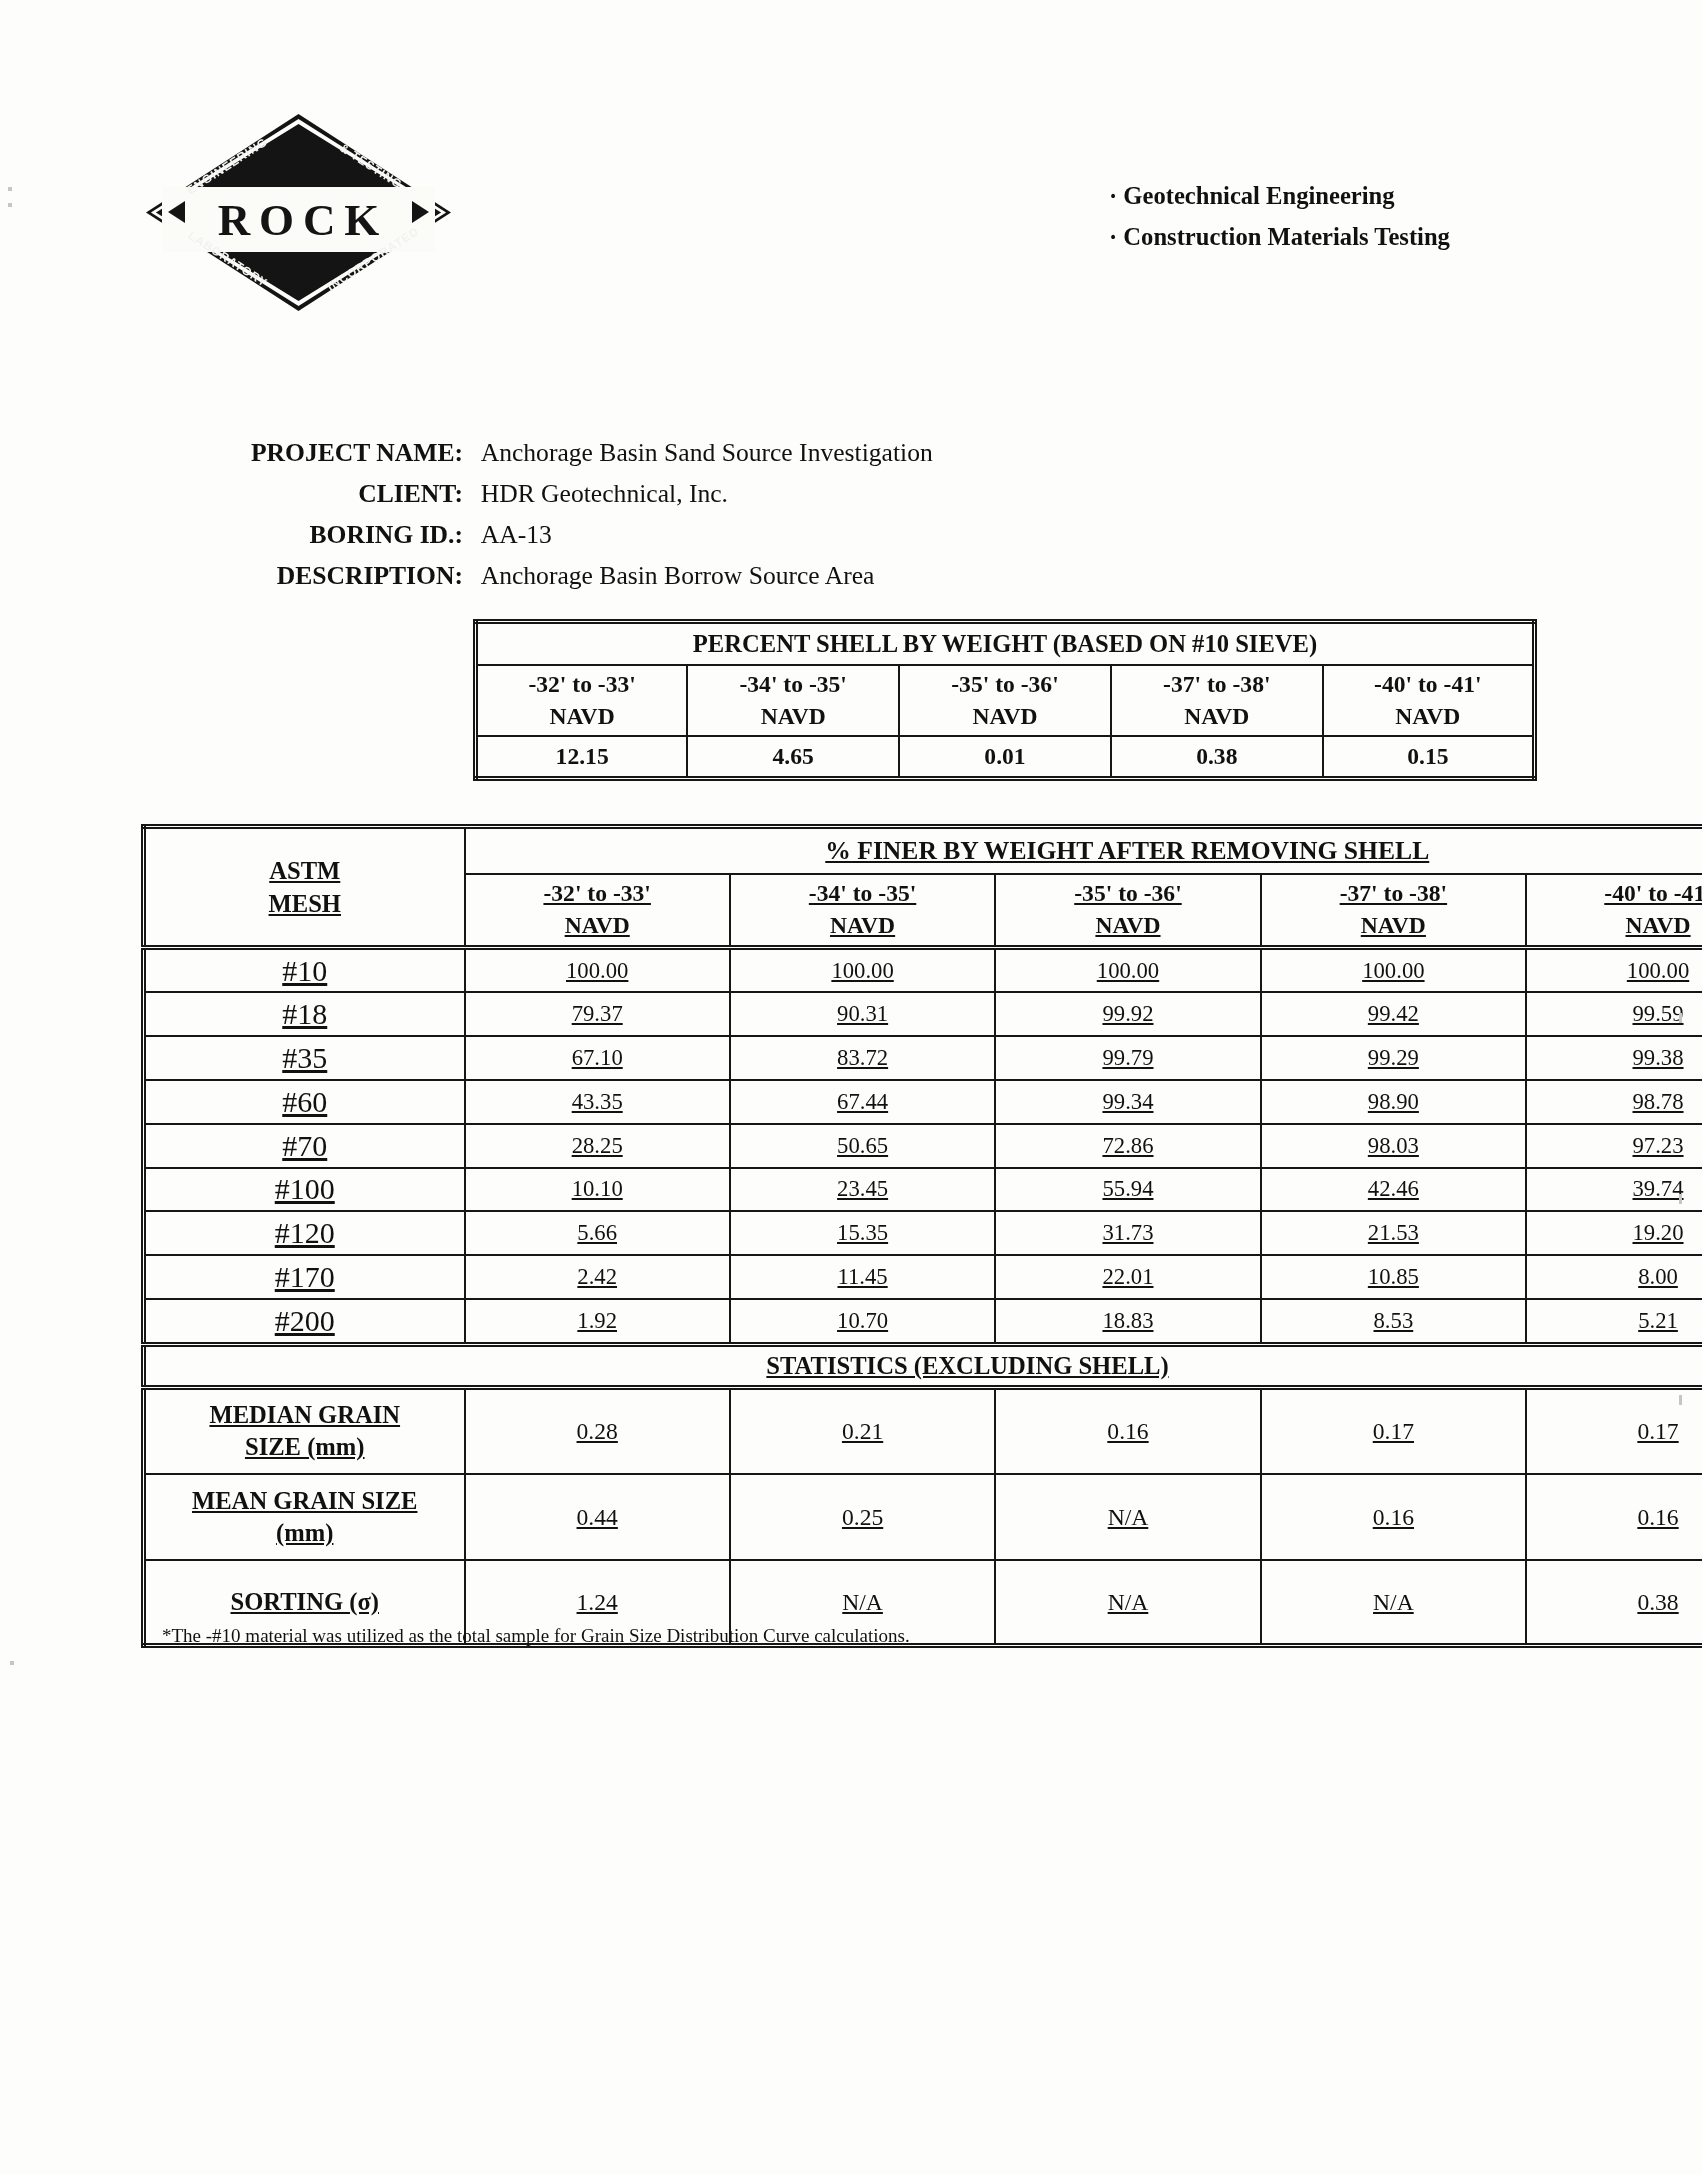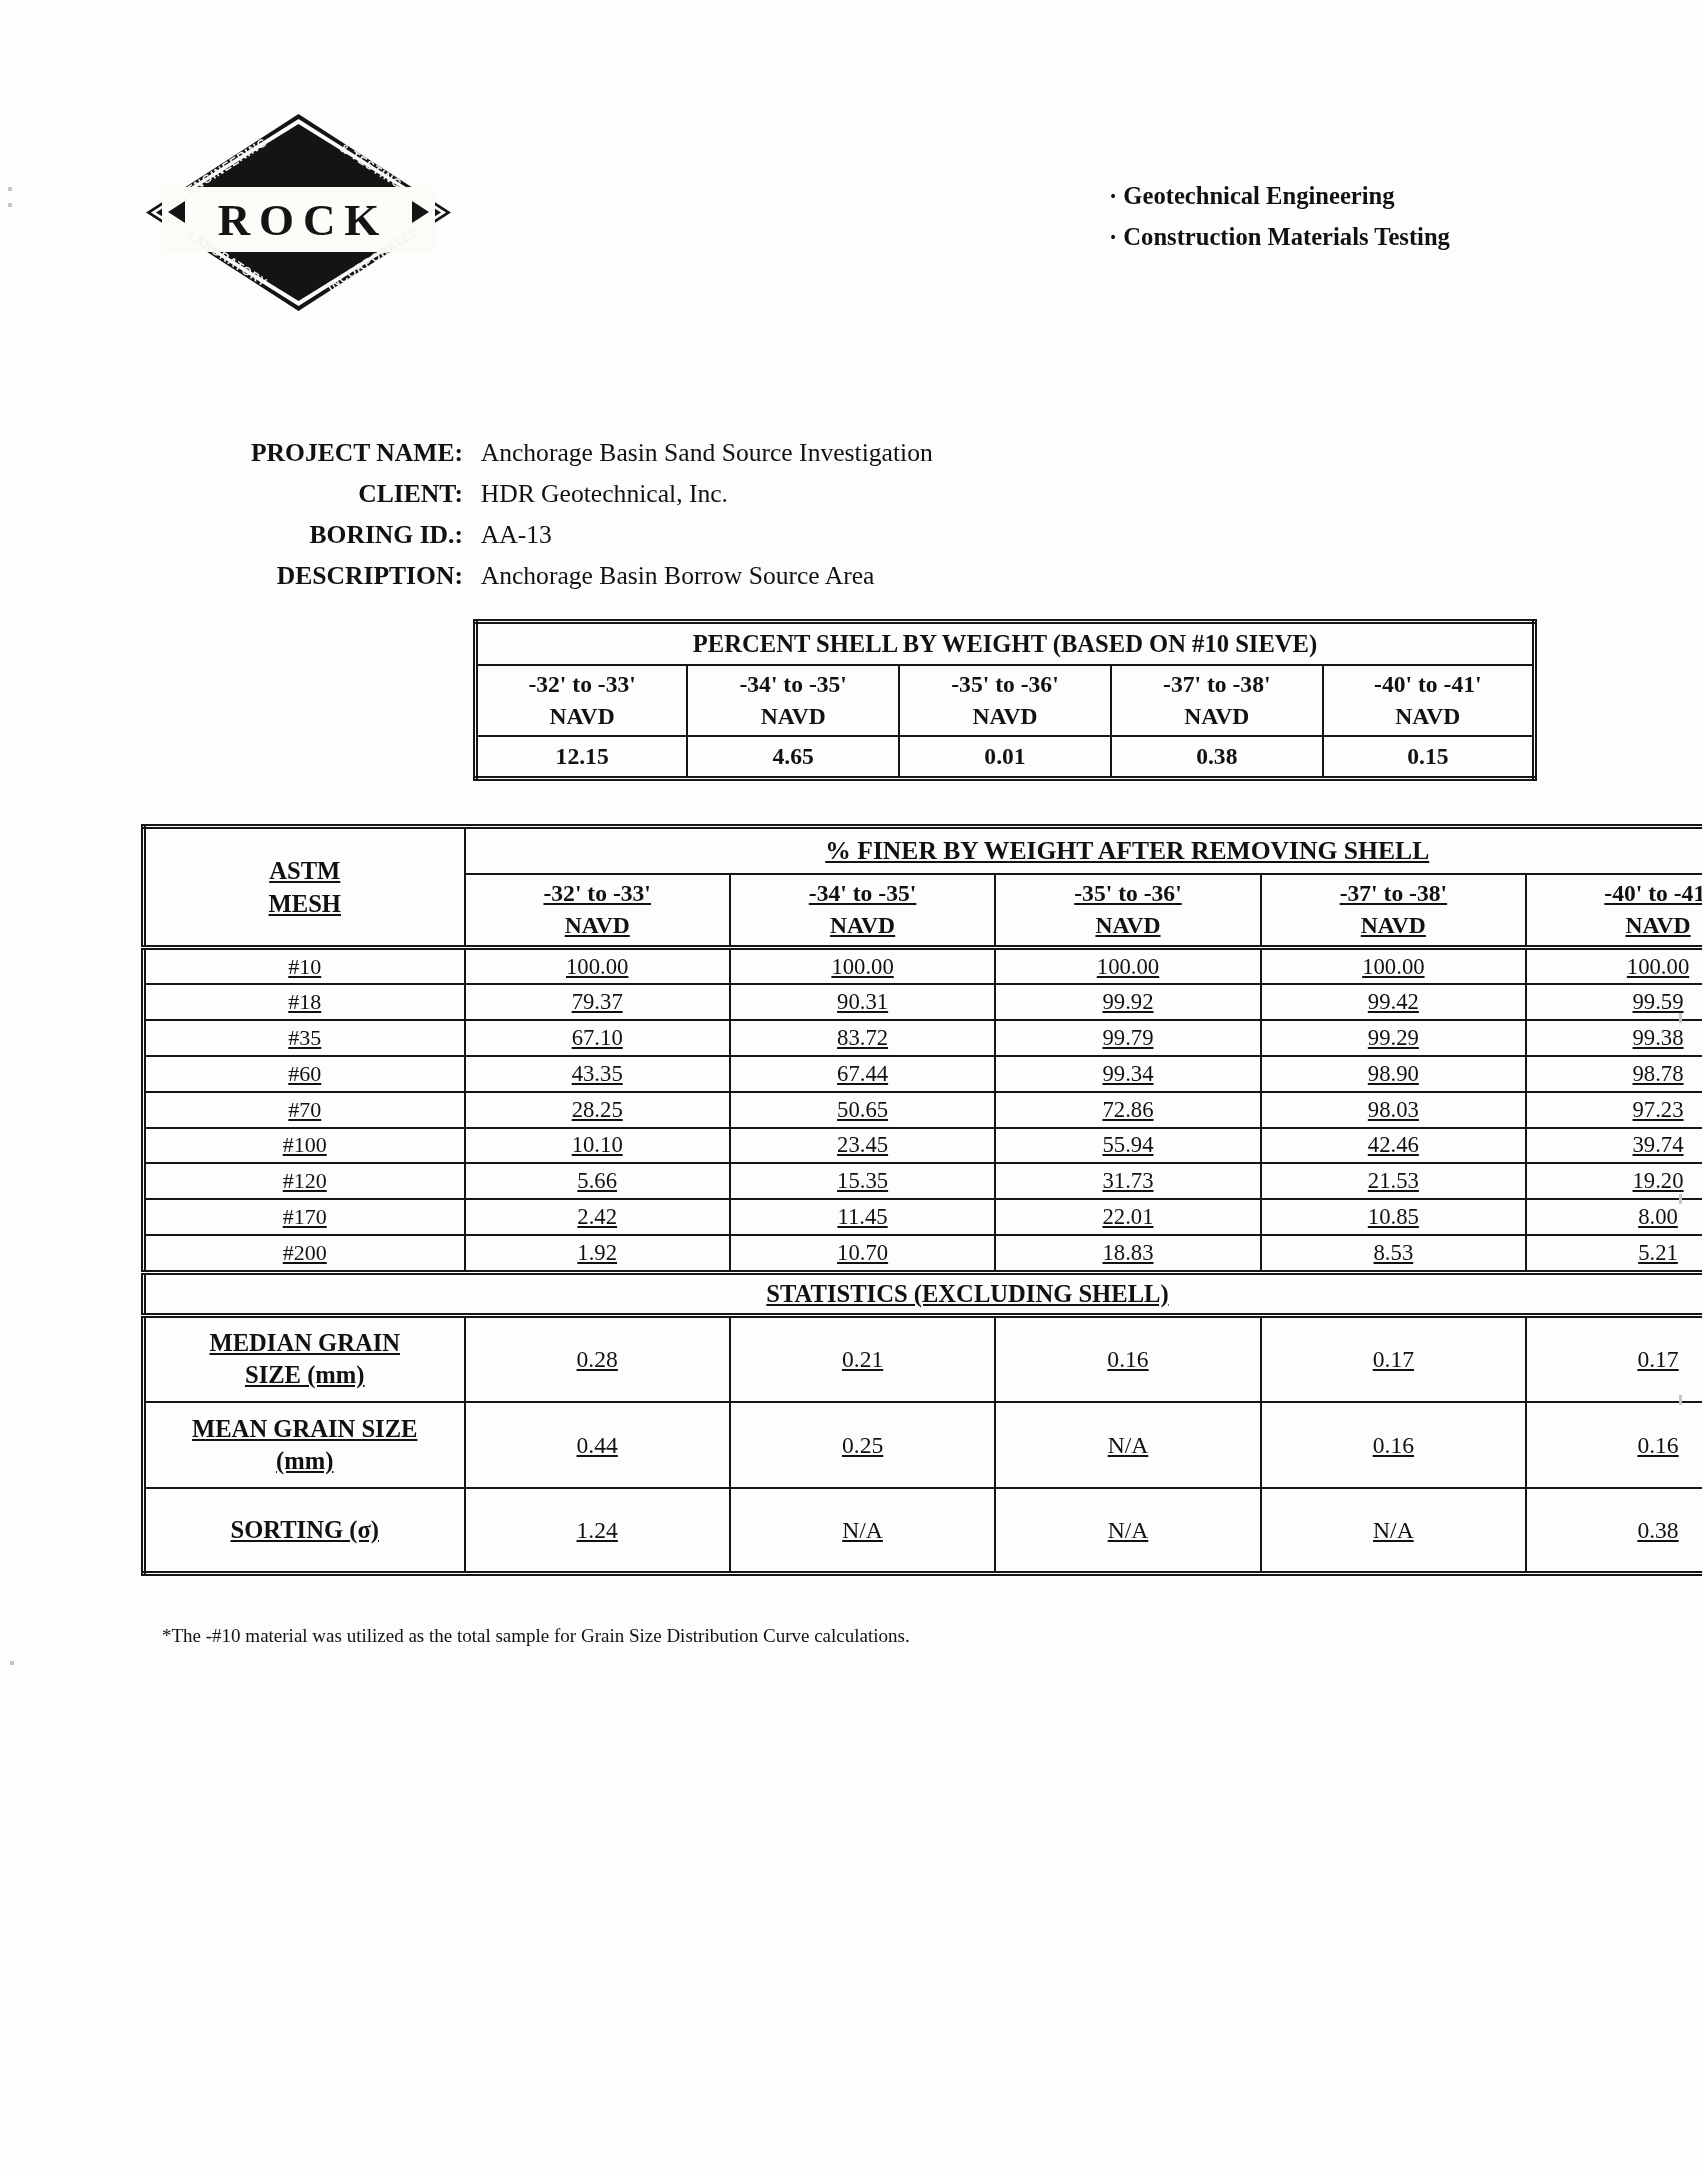--- a/index.html
+++ b/index.html
@@ -53,21 +53,21 @@
   .shell td { font-size:23.6px; font-weight:bold; padding:5.9px 0; }
 
   
   .finer { position:absolute; left:141px; top:824px; width:1653px; border:5.9px double #161616;text-decoration:underline; }
   .finer col.c0 { width:321px; }
   .finer .tbl-title { font-size:25.6px; font-weight:bold; padding:7px 0; }
   .finer .astm { font-size:24.6px; font-weight:bold; line-height:1.35; border-bottom:5.9px double #161616; }
   .finer .colhead th { padding:3px 0; border-bottom:5.9px double #161616; }
   .finer .colhead .l1, .finer .colhead .l2 { font-size:23.6px; font-weight:bold; line-height:1.35; }
   .finer tbody td { font-size:22.7px; padding:3.9px 0; }
-  .finer td.mesh { font-size:22px; }
+  .finer td.mesh { font-size:30px; }
   .finer .stats-title { font-size:24.6px; font-weight:bold; padding:4.9px 0;
                         border-top:5.9px double #161616; border-bottom:5.9px double #161616; }
   .finer .stat-label { font-size:24.6px; font-weight:bold; line-height:1.3; padding:9.9px 5.9px; }
   .finer .stat-value { font-size:23.6px; padding:27.6px 0; }
 
   
   .footnote { position:absolute; left:162px; top:1625px; font-size:19px; }
 
   
   .speck { position:absolute; background:#c6c6c3; }

